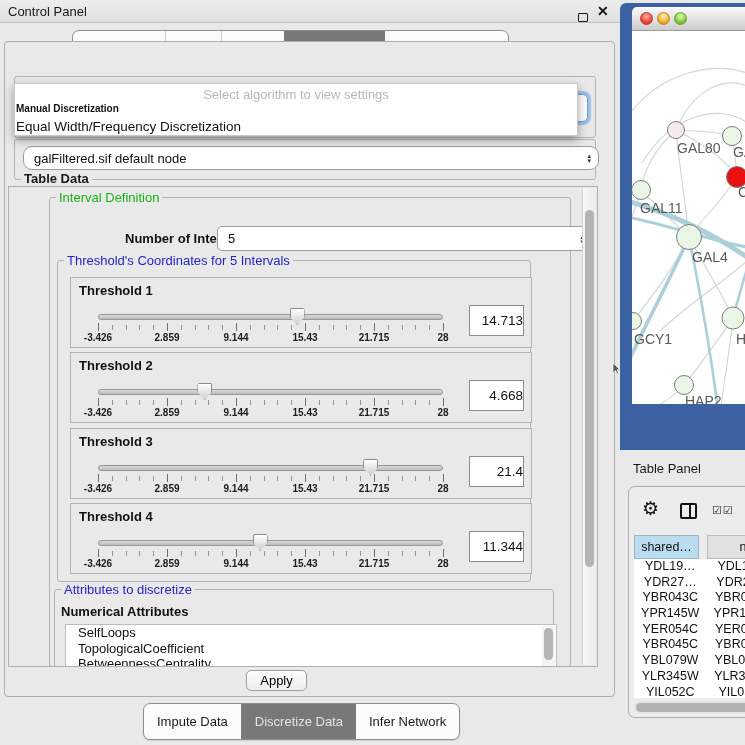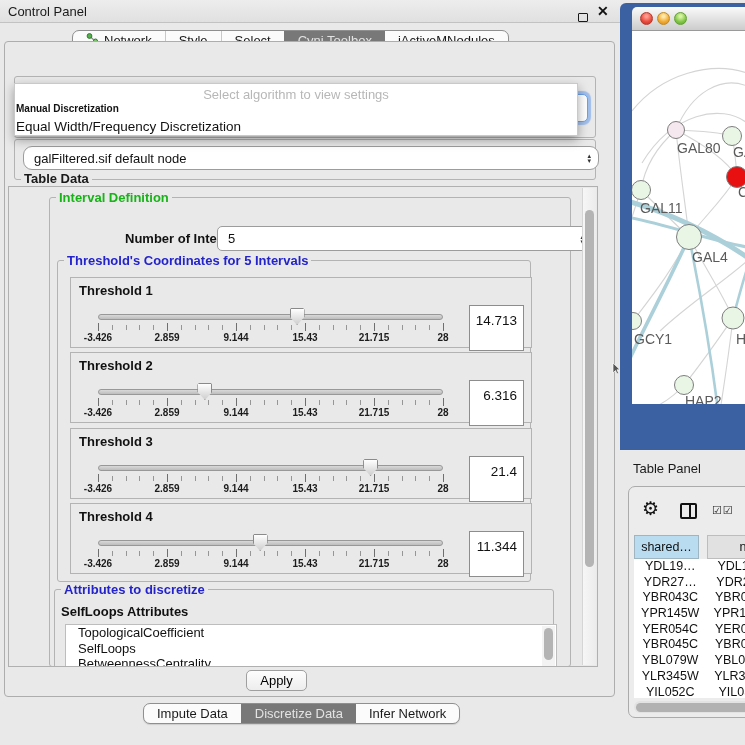--- a/index.html
+++ b/index.html
@@ -10,36 +10,36 @@
 
   
   .titlebar { position:absolute; left:0; top:0; width:620px; height:23px;
     background:linear-gradient(#ededed,#e0e0e0); border-bottom:1px solid #c2c2c2; }
   .titlebar .t { position:absolute; left:8px; top:4px; font-size:13px; color:#1a1a1a; }
   .float-box { position:absolute; left:578px; top:13px; width:10px; height:9px;
     border:1.6px solid #1a1a1a; border-radius:1px; }
   .close-x { position:absolute; left:597px; top:3px; font-size:14px; font-weight:bold; color:#111; }
 
   .segtabs { position:absolute; display:inline-flex; background:#fbfbfb;
-    border:1px solid #8f8f8f; border-radius:7px; overflow:hidden; height:21px;
+    border:1px solid #8f8f8f; border-radius:7px; overflow:hidden; height:37px;
     box-shadow:0 1px 1px rgba(0,0,0,.12); }
   .segtabs .seg { display:flex; align-items:center; gap:5px; padding:0 13px;
     font-size:13px; color:#1a1a1a; border-left:1px solid #c8c8c8; cursor:default; }
   .segtabs .seg:first-child { border-left:none; }
   .segtabs .seg.sel { background:var(--selected-tab-bg,#787878); color:#e3e3e3; border-left-color:var(--selected-tab-bg,#787878); }
   .segtabs .seg.sel + .seg { border-left:none; }
   #toptabs { left:72px; top:30px; }
   #bottomtabs { left:143px; top:703px; }
 
   .content-panel { position:absolute; left:4px; top:41px; width:611px; height:656px;
     border:1px solid #adadad; border-radius:4px; background:var(--panel-bg,#e9e9e9); }
 
   .group { position:absolute; border:1px solid #b3b3b3; border-radius:3px; }
   .group > .glabel { position:absolute; top:-8px; left:6px; background:var(--panel-bg,#e9e9e9);
-    padding:0 3px; font-size:13px;font-weight:bold; }
+    padding:0 3px; font-size:13px; }
   .glabel.black { font-weight:bold; color:#1a1a1a;margin-top:39px; }
   .glabel.green { color:var(--group-label-green,#17b317); }
   .glabel.blue  { color:var(--group-label-blue,#2323cc); }
 
   .combo { position:absolute; background:#fff; border:1px solid #9c9c9c; border-radius:5px;
     display:flex; align-items:center; }
   .combo .cv { flex:1; padding-left:10px; font-size:13px; color:#111; overflow:hidden; white-space:nowrap; }
   .stepper { display:flex; flex-direction:column; align-items:center; justify-content:center;
     margin-right:7px; font-size:7px; line-height:5px; color:#333; }
   .combo.focusring { border-color:#6ba1e8; box-shadow:0 0 1px 3px rgba(100,155,235,.55); }
@@ -68,22 +68,22 @@
   .th-track { position:absolute; left:27px; top:36px; width:345px; height:6px;
     border:1px solid #989898; border-radius:4px; background:linear-gradient(#d9d9d9,#bdbdbd); }
   .th-handle { position:absolute; top:30px; width:15px; height:17px;
     background:linear-gradient(#ffffff,#cfcfcf); border:1px solid #8a8a8a;
     clip-path:polygon(0 10%,10% 0,90% 0,100% 10%,100% 52%,50% 100%,0 52%); }
   .th-ticks { position:absolute; left:27px; top:47px; width:346px; height:5px;
     background-image:repeating-linear-gradient(90deg,#969696 0 1px,transparent 1px 13.8px); }
   .th-majors span { position:absolute; top:45px; width:1px; height:8px; background:#6f6f6f; }
   .th-labels span { position:absolute; top:54px; transform:translateX(-50%);
     font-size:10px; font-weight:bold; color:#1c1c1c; white-space:nowrap; }
-  .th-value { position:absolute; left:398px; top:27px; width:55px; height:46px; background:#fff;
-    border:1px solid #8d8d8d; font-size:13.5px; text-align:right; line-height:29px; padding-right:6px; }
+  .th-value { position:absolute; left:398px; top:27px; width:55px; height:31px; background:#fff;
+    border:1px solid #8d8d8d; font-size:13.5px; text-align:right; line-height:29px; }
 
   .attr-title { position:absolute; left:6px; top:14px; font-weight:bold; font-size:13px; }
   .attr-list { position:absolute; left:10px; top:34px; width:492px; height:56px;
     background:#fff; border:1px solid #bdbdbd; overflow:hidden; }
   .attr-list .li { padding-left:12px; font-size:13px; line-height:15.5px; white-space:nowrap; }
 
   .apply-btn { position:absolute; left:246px; top:670px; width:61px; height:21px;
     background:linear-gradient(#fdfdfd,#ededed); border:1px solid #9f9f9f; border-radius:5px;
     font-size:13px; text-align:center; line-height:19px; }
 
@@ -240,21 +240,21 @@
               <span style="left:372px"></span>
           </div>
           <div class="th-labels">
             <span style="left:27px">-3.426</span>
             <span style="left:96px">2.859</span>
             <span style="left:165px">9.144</span>
             <span style="left:234px">15.43</span>
             <span style="left:303px">21.715</span>
             <span style="left:372px">28</span>
           </div>
-          <div class="th-value">6.316</div>
+          <div class="th-value">4.668</div>
         </div>
 
         <div class="th-panel" style="top:167px;">
           <span class="th-title">Threshold 3</span>
           <div class="th-track"></div>
           <div class="th-handle" style="left: 292.1px;"></div>
           <div class="th-ticks"></div>
           <div class="th-majors">
             <span style="left:27px"></span>
               <span style="left:96px"></span>
@@ -294,24 +294,24 @@
             <span style="left:234px">15.43</span>
             <span style="left:303px">21.715</span>
             <span style="left:372px">28</span>
           </div>
           <div class="th-value">11.344</div>
         </div>
       </div>
 
       <div class="group" style="left:4px; top:391px; width:500px; height:95px; border-radius:3px;">
         <span class="glabel blue">Attributes to discretize</span>
-        <span class="attr-title">SelfLoops Attributes</span>
+        <span class="attr-title">Numerical Attributes</span>
         <div class="attr-list">
+          <div class="li">SelfLoops</div>
           <div class="li">TopologicalCoefficient</div>
-          <div class="li">SelfLoops</div>
           <div class="li">BetweennessCentrality</div>
           <div class="list-scroll">
             <div class="thumb" style="top:2px; height:32px;"></div>
           </div>
         </div>
       </div>
     </div>
 
     <div class="vscroll">
       <div class="thumb" style="top:22px; height:357px;"></div>

